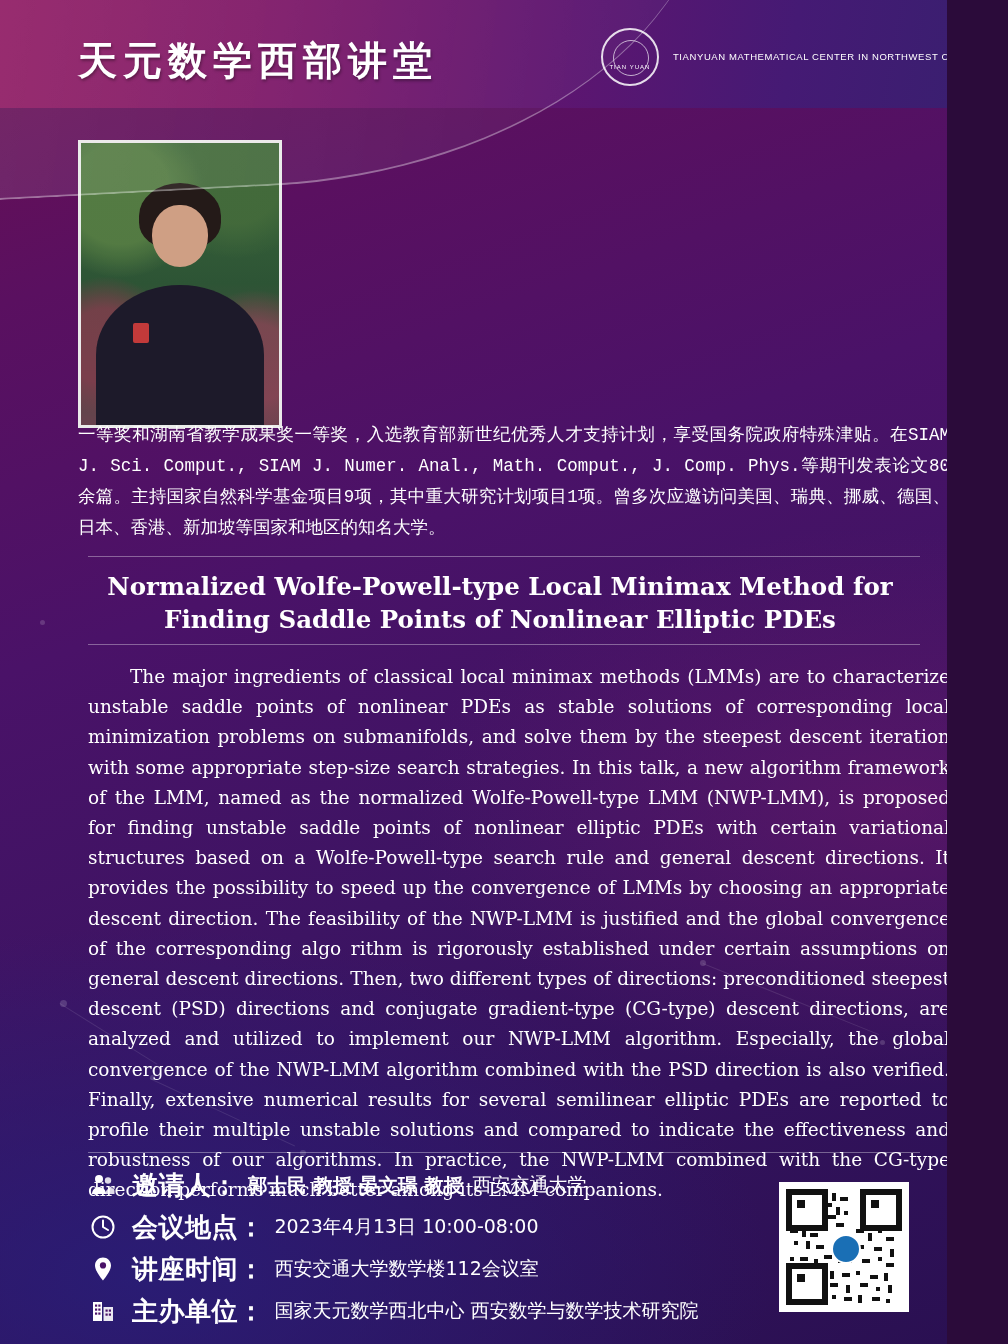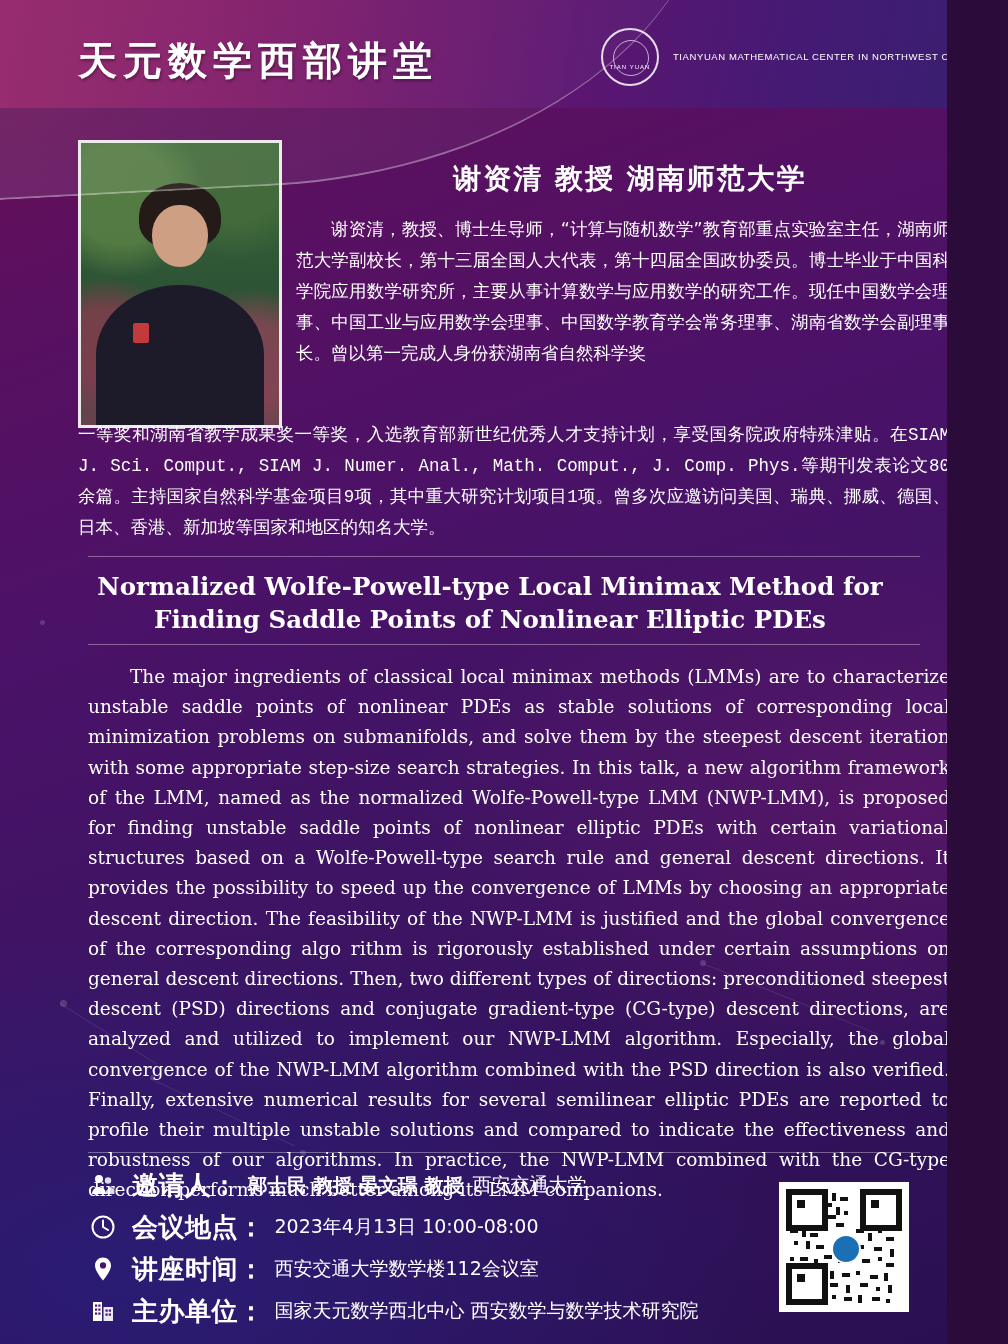--- a/index.html
+++ b/index.html
@@ -237,21 +237,21 @@
     width: 832px;
     height: 1px;
     background: rgba(255,255,255,0.35);
   }
   #rule-top { top: 556px; }
   #rule-mid { top: 644px; }
   #rule-bot { top: 1152px; }
 
   .talk-title {
     position: absolute;
-    left: 74px;
+    left: 84px;
     top: 570px;
     width: 832px;
     text-align: center;
     font-family: "DejaVu Serif", serif;
     font-weight: bold;
     font-size: 24.5px;
     line-height: 33px;
     color: #ffffff;
     letter-spacing: 0px;
   }
@@ -388,22 +388,20 @@
   </div>
 
   <div class="photo">
     <div class="foliage"></div>
     <div class="person-body"></div>
     <div class="person-hair"></div>
     <div class="person-face"></div>
     <div class="person-badge"></div>
   </div>
 
-  <div class="speaker-title">谢资清 教授 湖南师范大学</div>
-  <div class="bio">谢资清，教授、博士生导师，“计算与随机数学”教育部重点实验室主任，湖南师范大学副校长，第十三届全国人大代表，第十四届全国政协委员。博士毕业于中国科学院应用数学研究所，主要从事计算数学与应用数学的研究工作。现任中国数学会理事、中国工业与应用数学会理事、中国数学教育学会常务理事、湖南省数学会副理事长。曾以第一完成人身份获湖南省自然科学奖</div>
   <div class="bio-cont">一等奖和湖南省教学成果奖一等奖，入选教育部新世纪优秀人才支持计划，享受国务院政府特殊津贴。在SIAM J. Sci. Comput., SIAM J. Numer. Anal., Math. Comput., J. Comp. Phys.等期刊发表论文80余篇。主持国家自然科学基金项目9项，其中重大研究计划项目1项。曾多次应邀访问美国、瑞典、挪威、德国、日本、香港、新加坡等国家和地区的知名大学。</div>
 
   <div class="rule" id="rule-top"></div>
   <div class="talk-title">Normalized Wolfe-Powell-type Local Minimax Method for Finding Saddle Points of Nonlinear Elliptic PDEs</div>
   <div class="rule" id="rule-mid"></div>
   <div class="abstract">The major ingredients of classical local minimax methods (LMMs) are to characterize unstable saddle points of nonlinear PDEs as stable solutions of corresponding local minimization problems on submanifolds, and solve them by the steepest descent iteration with some appropriate step-size search strategies. In this talk, a new algorithm framework of the LMM, named as the normalized Wolfe-Powell-type LMM (NWP-LMM), is proposed for finding unstable saddle points of nonlinear elliptic PDEs with certain variational structures based on a Wolfe-Powell-type search rule and general descent directions. It provides the possibility to speed up the convergence of LMMs by choosing an appropriate descent direction. The feasibility of the NWP-LMM is justified and the global convergence of the corresponding algo rithm is rigorously established under certain assumptions on general descent directions. Then, two different types of directions: preconditioned steepest descent (PSD) directions and conjugate gradient-type (CG-type) descent directions, are analyzed and utilized to implement our NWP-LMM algorithm. Especially, the global convergence of the NWP-LMM algorithm combined with the PSD direction is also verified. Finally, extensive numerical results for several semilinear elliptic PDEs are reported to profile their multiple unstable solutions and compared to indicate the effectiveness and robustness of our algorithms. In practice, the NWP-LMM combined with the CG-type direction performs much better among its LMM companions.</div>
   <div class="rule" id="rule-bot"></div>
 
   <div class="info">
 

